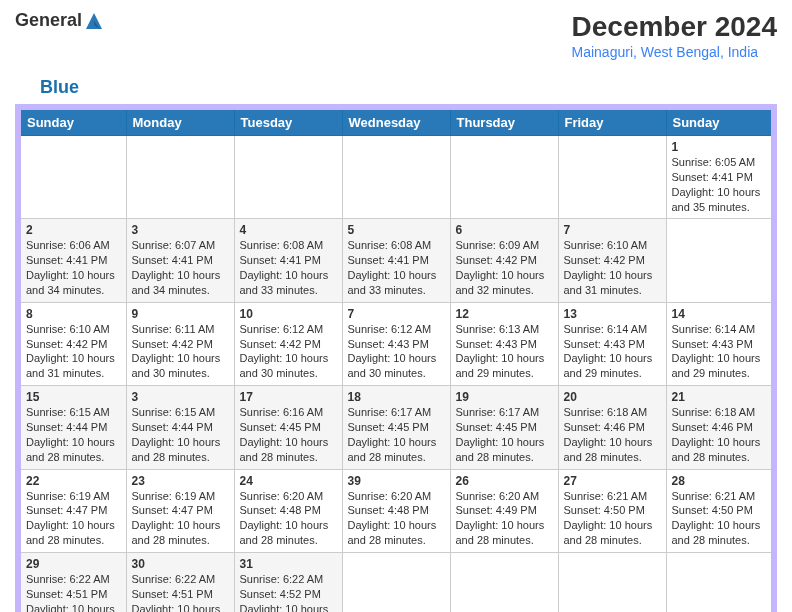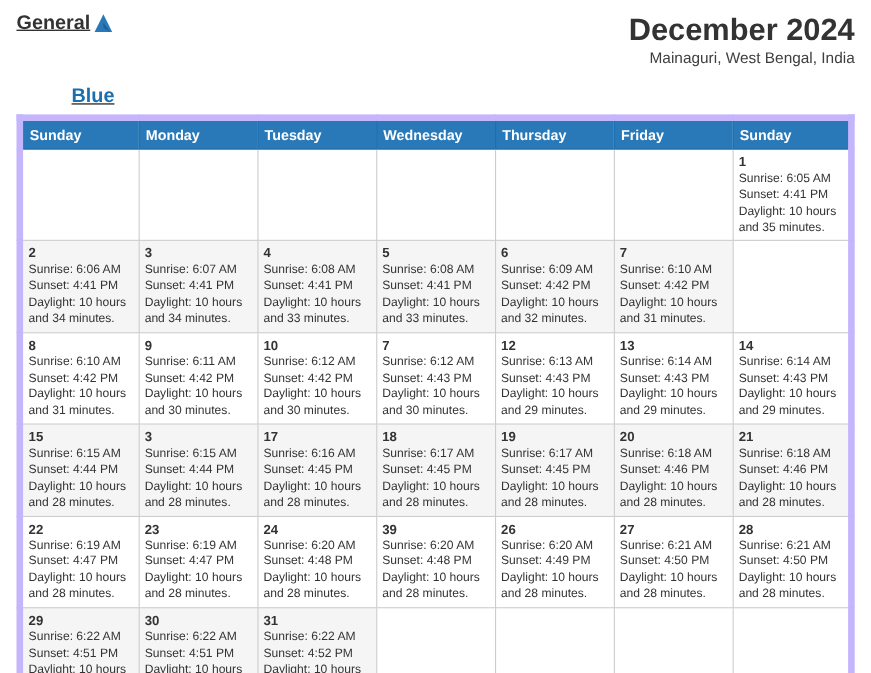--- a/index.html
+++ b/index.html
@@ -19,22 +19,21 @@
     }
     .header {
       display: flex;
       align-items: flex-start;
       justify-content: space-between;
       margin-bottom: 6px;
     }
     .logo {
       display: flex;
       flex-direction: column;
-      align-items: flex-end;
-      text-decoration: underline;
+      align-items: center;
     }
     .logo-text {
       display: flex;
       align-items: center;
     }
     .logo-general {
       font-size: 18px;
       font-weight: bold;
       color: #333;
     }
@@ -43,31 +42,30 @@
       font-weight: bold;
       color: #1a6faf;
       margin-top: 46px;
     }
     .logo-icon {
       width: 20px;
       height: 20px;
       margin-left: 2px;
     }
     .title-section {
-      text-align: right;
     }
     .main-title {
       font-size: 28px;
       font-weight: bold;
       color: #333;
       line-height: 1.2;
     }
     .subtitle {
       font-size: 14px;
-      color: #404040;
+      color: #3b82f6;
     }
     .calendar {
       flex: 1;
       border: 6px solid #c4b5fd;
       border-collapse: collapse;
       width: 100%;
       table-layout: fixed;
     }
     .calendar thead tr th {
       background-color: #2979b8;

